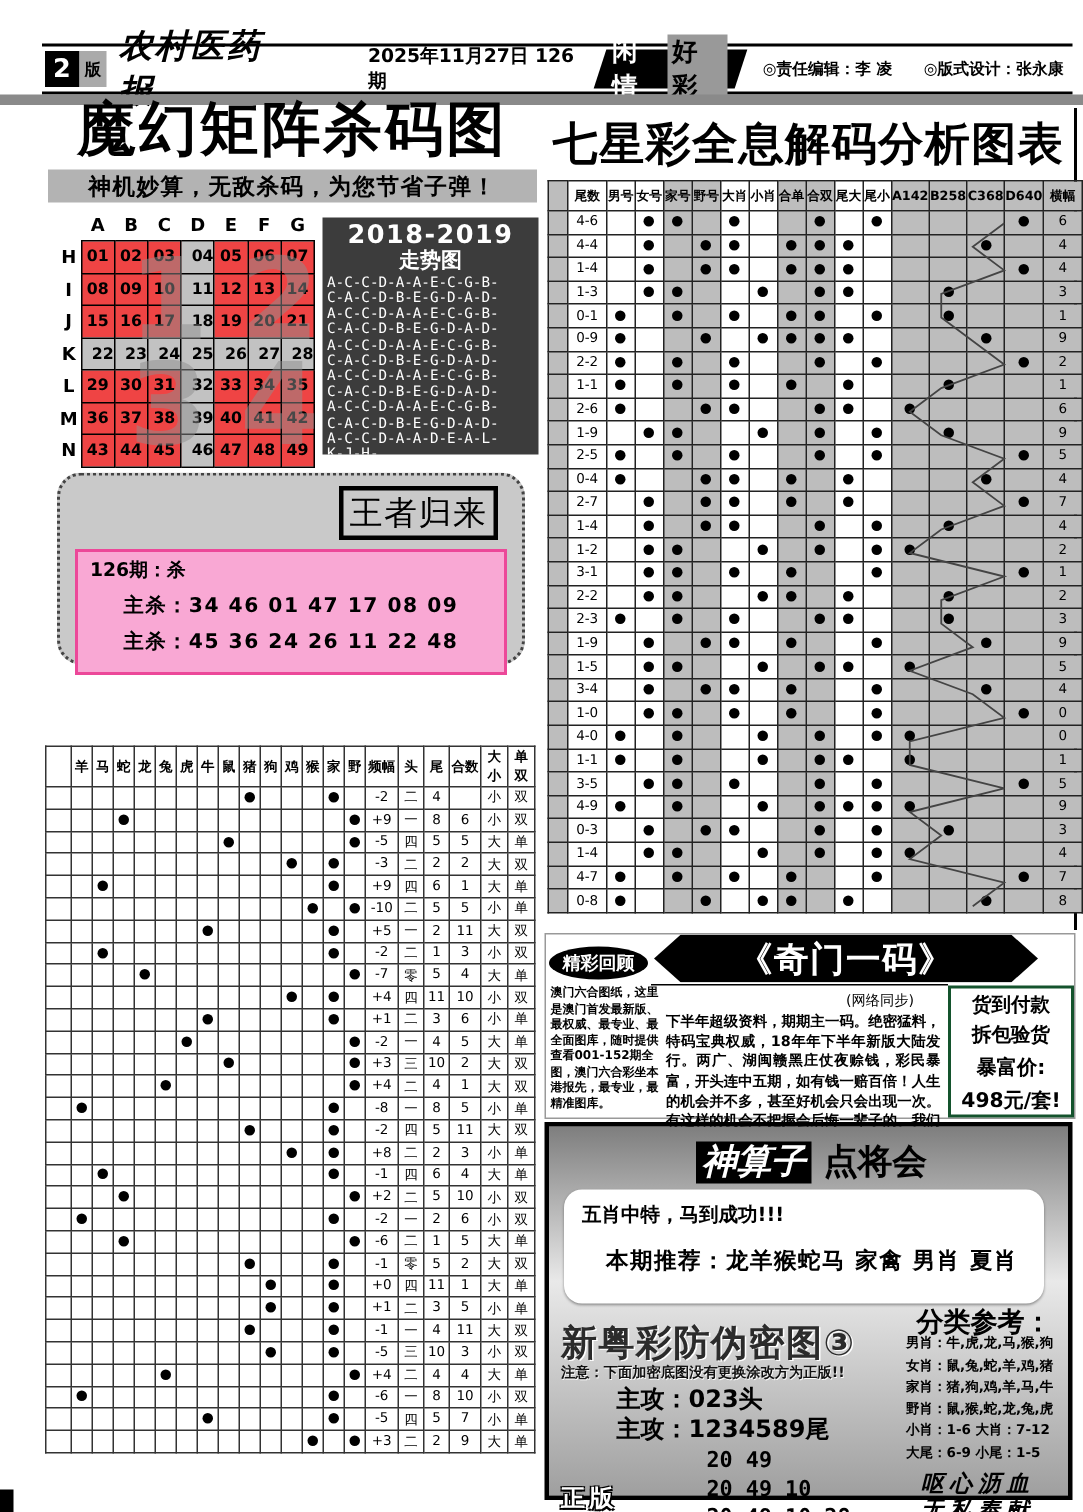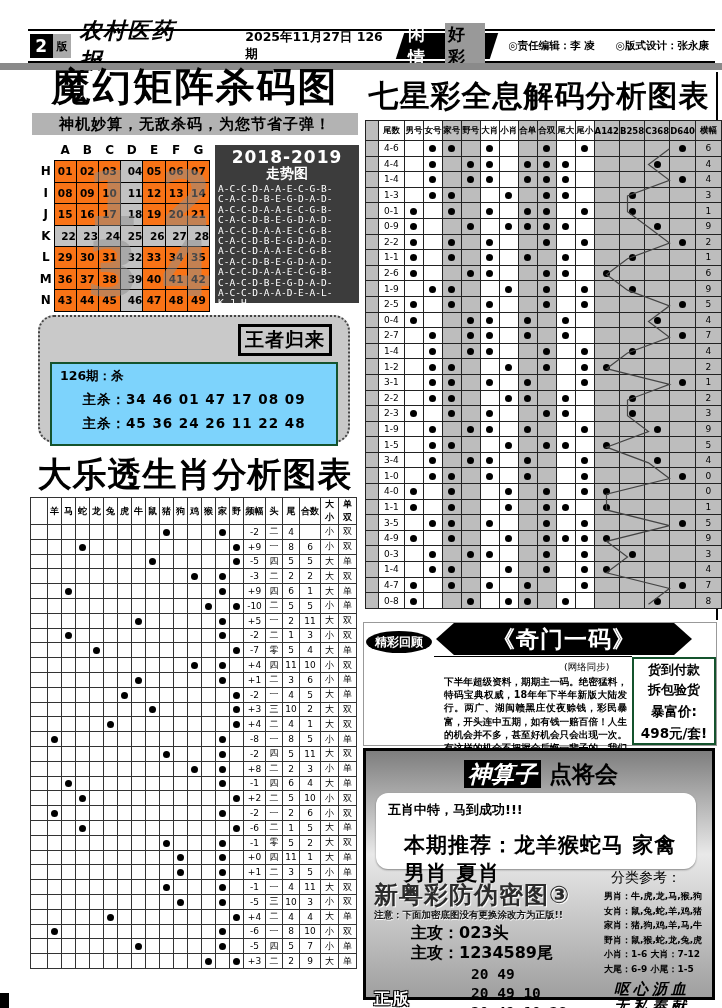--- a/index.html
+++ b/index.html
@@ -25,40 +25,40 @@
   #rightrule{position:absolute;left:716px;top:72px;width:2px;height:548px;background:#000;}
   #cornermark{position:absolute;left:0;top:993px;width:9px;height:15px;background:#000;}
   
   #magic-title{position:absolute;left:30px;top:66px;width:330px;text-align:center;
        font-size:39px;font-weight:900;letter-spacing:2px;line-height:1.1;}
   #magic-sub{position:absolute;left:32px;top:113px;width:326px;height:22px;background:#b3b3b3;
        font-size:15px;font-weight:bold;text-align:center;line-height:22px;letter-spacing:1px;}
   #matrix{position:absolute;left:38px;top:140px;width:172px;}
   #matrix table{border-collapse:collapse;table-layout:fixed;}
   #matrix td{width:22px;height:20.5px;text-align:center;font-size:10.5px;padding:0;}
-  #matrix td.cell{border:1.5px solid #000;background:#f97316;font-weight:bold;}
+  #matrix td.cell{border:1.5px solid #000;background:#ef4444;font-weight:bold;}
   #matrix td.cell.shaded{background:#c2c2c2;text-align:right;}
   #matrix td.lbl{font-size:12px;font-weight:bold;border:none;width:16px;}
   #matrix td.clbl{font-size:12px;font-weight:bold;border:none;height:15px;}
   .ghost{position:absolute;font-size:76px;font-weight:bold;color:#8f8f8f;opacity:.5;
        line-height:1;pointer-events:none;z-index:3;}
   #trendpanel{position:absolute;left:215px;top:145px;width:144px;height:158px;background:#3c3c3c;
        color:#fff;text-align:center;overflow:hidden;}
   #trendpanel .yrs{font-size:17px;font-weight:bold;margin-top:2px;letter-spacing:1px;}
   #trendpanel .lab{font-size:14px;font-weight:bold;margin-top:-2px;}
   #trendpanel .lines{font-family:"DejaVu Sans Mono","Liberation Mono",monospace;
        font-size:9.5px;line-height:10.4px;text-align:left;padding-left:3px;margin-top:1px;}
   
   #zhuge{position:absolute;left:38px;top:315px;width:308px;height:124px;background:#c9c9c9;
        border:2px dotted #444;border-radius:16px;}
   #zhuge .trow{display:flex;align-items:center;padding:7px 16px 4px 22px;}
   #zhuge .ztitle{font-size:25px;font-weight:900;letter-spacing:2px;}
-  #zhuge .zbadge{margin-left:auto;border:3px solid #000;font-size:19px;font-weight:700;
+  #zhuge .zbadge{margin-left:auto;border:3px solid #000;font-size:22px;font-weight:400;
        padding:0 4px;letter-spacing:1px;}
-  #zhuge .inner{margin:2px 10px;background:#7dd3fc;border:2px solid #14532d;height:72px;padding:4px 8px;}
+  #zhuge .inner{margin:2px 10px;background:#f9a8d4;border:2px solid #ec4899;height:72px;padding:4px 8px;}
   #zhuge .inner .p{font-size:12.5px;font-weight:bold;}
   #zhuge .inner .k{font-size:13.5px;font-weight:bold;text-align:center;margin-top:6px;letter-spacing:1px;}
   
   #dlt-title{position:absolute;left:30px;top:452px;width:330px;text-align:center;
        font-size:34px;font-weight:900;letter-spacing:1px;}
   #dlt-wrap{position:absolute;left:30px;top:497px;}
   #dlt-wrap table{border-collapse:collapse;table-layout:fixed;}
   #dlt-wrap td,#dlt-wrap th{border:1px solid #333;padding:0;text-align:center;font-size:9px;height:13.8px;}
   #dlt-wrap th{font-weight:bold;height:19px;}
   .dot{display:inline-block;width:7px;height:7px;border-radius:50%;background:#000;vertical-align:middle;}
@@ -88,32 +88,32 @@
   #promo .paybox .p2{font-size:13.5px;font-weight:bold;margin-top:4px;}
   #promo .hline{position:absolute;left:70px;top:33px;width:198px;height:0;border-top:1.5px solid #000;}
   
   #bottom{position:absolute;left:363px;top:748px;width:352px;height:252px;border:3px solid #000;
        background:linear-gradient(180deg,#7e7e7e 0%,#e9e9e9 42%,#9f9f9f 100%);box-sizing:border-box;}
   #bottom .btitle{position:absolute;left:2px;top:8px;width:100%;text-align:center;font-size:23px;font-weight:700;}
   #bottom .btitle .blk{background:#000;color:#fff;padding:1px 4px;font-style:italic;}
   #bottom .card{position:absolute;left:10px;top:42px;width:320px;height:76px;background:#fff;
        border-radius:12px;box-shadow:0 1px 2px rgba(0,0,0,.4);}
   #bottom .card .c1{font-size:13px;font-weight:bold;margin:8px 0 0 12px;}
-  #bottom .card .c2{font-size:21px;font-weight:bold;margin:12px 0 0 28px;letter-spacing:1px;}
+  #bottom .card .c2{font-size:15px;font-weight:bold;margin:12px 0 0 28px;letter-spacing:1px;}
   #bottom .sec{position:absolute;left:8px;top:128px;font-size:24px;font-weight:900;
        color:#2b2b2b;text-shadow:1px 1px 0 #fff;letter-spacing:1px;}
   #bottom .note{position:absolute;left:8px;top:158px;font-size:9.5px;font-weight:bold;color:#111;
        text-shadow:.5px .5px 0 #fff;}
   #bottom .main1{position:absolute;left:45px;top:172px;font-size:16px;font-weight:bold;}
   #bottom .main2{position:absolute;left:45px;top:192px;font-size:16px;font-weight:bold;}
   #bottom .nums{position:absolute;left:105px;top:214px;font-size:14.5px;font-weight:bold;line-height:19px;
        font-family:"DejaVu Sans Mono","Liberation Mono",monospace;}
   #bottom .genuine{position:absolute;left:8px;top:238px;font-size:16px;font-weight:900;color:#fff;
        text-shadow:-1px -1px 0 #000,1px -1px 0 #000,-1px 1px 0 #000,1px 1px 0 #000;letter-spacing:3px;}
-  #bottom .reftitle{position:absolute;left:245px;top:118px;font-size:14px;font-weight:normal;text-align:right;}
+  #bottom .reftitle{position:absolute;left:245px;top:118px;font-size:18px;font-weight:bold;text-align:right;}
   #bottom .refs{position:absolute;left:238px;top:138px;font-size:9px;font-weight:bold;line-height:14.5px;white-space:nowrap;}
   #bottom .dedic{position:absolute;left:248px;top:230px;font-size:15px;font-weight:900;font-style:italic;
        font-family:"DejaVu Serif","Liberation Serif",serif;line-height:17px;letter-spacing:4px;}
 </style>
 </head>
 <body>
 
 <div id="page">
 
   <div id="hdr">
@@ -246,21 +246,20 @@
     <div class="trow">
       <span class="zbadge">王者归来</span>
     </div>
     <div class="inner">
       <div class="p">126期：杀</div>
       <div class="k">主杀：34 46 01 47 17 08 09</div>
       <div class="k">主杀：45 36 24 26 11 22 48</div>
     </div>
   </div>
 
-  <div id="dlt-title">大乐透生肖分析图表</div>
   <div id="dlt-wrap">
       <table>
         <colgroup>
           <col style="width:17px">
           <col style="width:14px">
           <col style="width:14px">
           <col style="width:14px">
           <col style="width:14px">
           <col style="width:14px">
           <col style="width:14px">
@@ -1613,20 +1612,21 @@
       </table>
       <svg id="qxc-svg" width="343" height="495">
      <polyline points="304.5,28.85 283.5,44.550000000000004 304.5,60.25 262.5,75.94999999999999 262.5,91.64999999999999 283.5,107.35 304.5,123.04999999999998 262.5,138.74999999999997 241.5,154.45 262.5,170.14999999999998 304.5,185.85 283.5,201.54999999999998 304.5,217.24999999999997 262.5,232.95 241.5,248.64999999999998 304.5,264.35 262.5,280.05 262.5,295.75 283.5,311.45 241.5,327.15000000000003 283.5,342.85 304.5,358.55 241.5,374.25 241.5,389.95 304.5,405.65 241.5,421.35 262.5,437.05 241.5,452.75 304.5,468.45 283.5,484.15" fill="none" stroke="#444" stroke-width="1.2"></polyline>
       </svg>
     </div>
 
   <div id="promo">
     <div class="badge">精彩回顾</div>
     <div class="bannerbar">《奇门一码》</div>
     <div class="hline"></div>
+    <div class="sidetext">澳门六合图纸，这里是澳门首发最新版、最权威、最专业、最全面图库，随时提供查看001-152期全图，澳门六合彩坐本港报先，最专业，最精准图库。</div>
     <div class="sync">(网络同步)</div>
     <div class="body">下半年超级资料，期期主一码。绝密猛料，特码宝典权威，18年年下半年新版大陆发行。两广、湖闽赣黑庄仗夜赊钱，彩民暴富，开头连中五期，如有钱一赔百倍！人生的机会并不多，甚至好机会只会出现一次。有这样的机会不把握会后悔一辈子的。我们的目标：在最短的时间内为支持朋友争取最大的利益。</div>
     <div class="paybox">
       <div class="p1">货到付款</div>
       <div class="p1">拆包验货</div>
       <div class="p2">暴富价:</div>
       <div class="p2">498元/套!</div>
     </div>
   </div>
 

